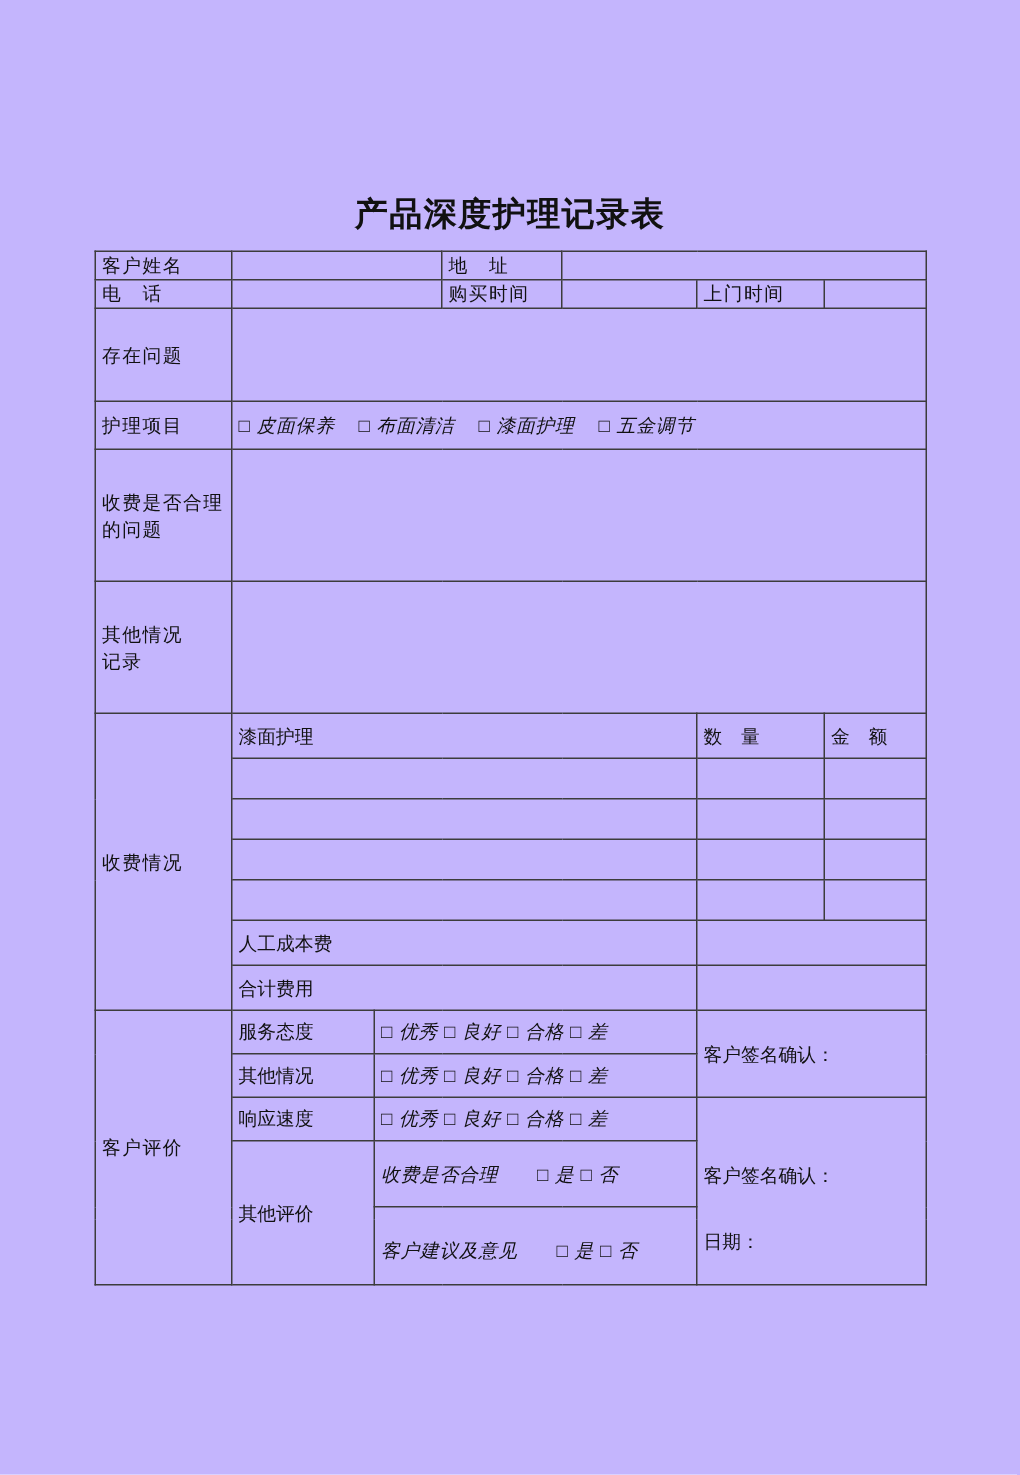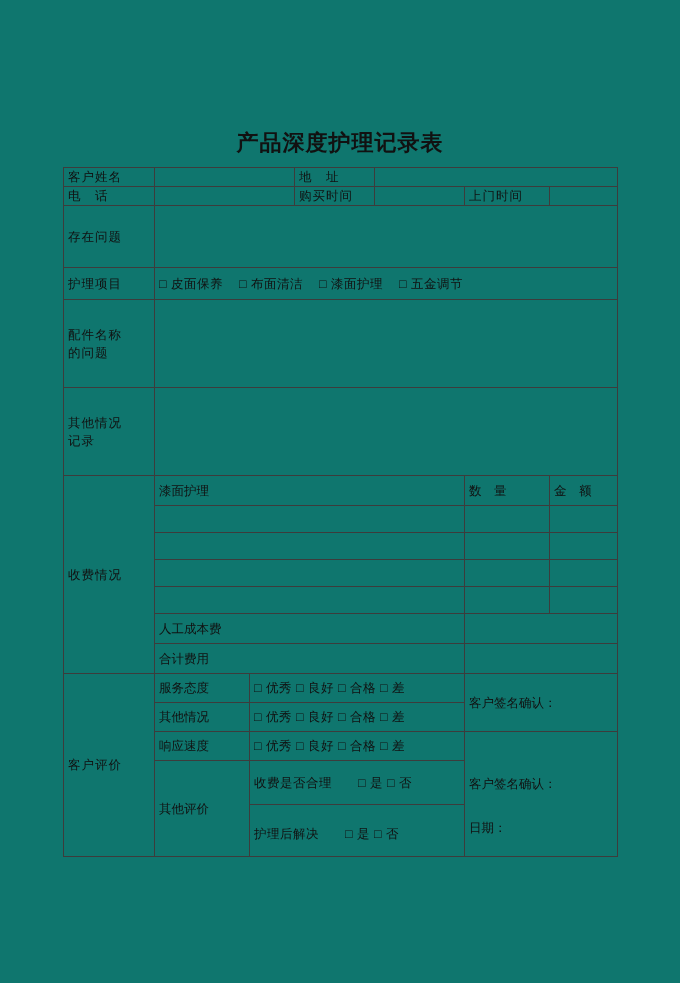--- a/index.html
+++ b/index.html
@@ -14,21 +14,21 @@
     color: #1a1a1a;
     position: relative;
     overflow: hidden;
   }
   .page {
     position: absolute;
     left: 0;
     top: 0;
     width: 680px;
     height: 983px;
-    background: #0f766e;
+    background: #c4b5fd;
   }
   .title {
     position: absolute;
     left: 0;
     top: 128px;
     width: 680px;
     text-align: center;
     font-size: 22px;
     font-weight: bold;
     letter-spacing: 1px;
@@ -47,21 +47,21 @@
     font-size: 12.5px;
     padding: 0 4px;
     vertical-align: middle;
     text-align: left;
     color: #111;
     line-height: 1.45;
   }
   .lbl { letter-spacing: 1px; }
   .tall-pad { padding: 6px 4px; }
   .left { text-align: left; padding-left: 14px; }
-  .cb { letter-spacing: 0.5px; }
+  .cb { letter-spacing: 0.5px; font-style: italic; }
   .opt-row { white-space: nowrap; }
   .sp { display: inline-block; width: 12px; }
   .eval-note { text-align: left; padding-left: 14px; vertical-align: top; }
   .note-line2 { margin-top: 24px; }
   .note-line3 { margin-top: 26px; }
   .blank { }
 </style>
 </head>
 <body>
 
@@ -108,21 +108,21 @@
       <td colspan="7" class="cb opt-row">
         <span>□ 皮面保养</span><span class="sp"></span>
         <span>□ 布面清洁</span><span class="sp"></span>
         <span>□ 漆面护理</span><span class="sp"></span>
         <span>□ 五金调节</span>
       </td>
     </tr>
 
     <tr style="height:88px">
       <td class="lbl">
-        <div>配件名称</div>
+        <div>收费是否合理</div>
         <div>的问题</div>
       </td>
       <td colspan="7" class="left blank"></td>
     </tr>
 
     <tr style="height:88px">
       <td class="lbl">
         <div>其他情况</div>
         <div>记录</div>
       </td>
@@ -188,18 +188,18 @@
     </tr>
 
     <tr style="height:44px">
       <td rowspan="3">其他评价</td>
       <td colspan="3" class="cb opt-row">收费是否合理　　□ 是 □ 否</td>
     </tr>
     <tr style="height:8px">
       <td colspan="3" style="border-top:none;border-bottom:none"></td>
     </tr>
     <tr style="height:44px">
-      <td colspan="3" class="cb opt-row" style="border-top:none">护理后解决　　□ 是 □ 否</td>
+      <td colspan="3" class="cb opt-row" style="border-top:none">客户建议及意见　　□ 是 □ 否</td>
     </tr>
 
   </tbody>
     </table>
 </div>
 
 </body></html>

